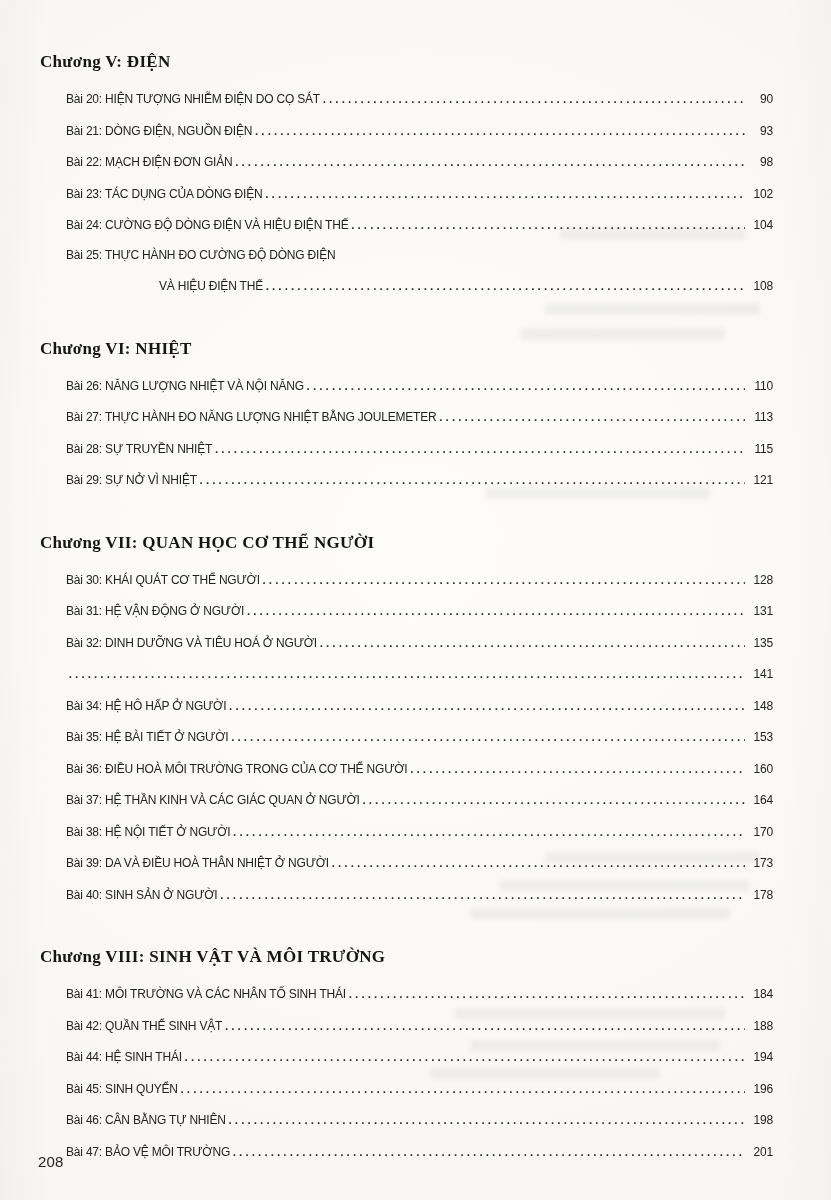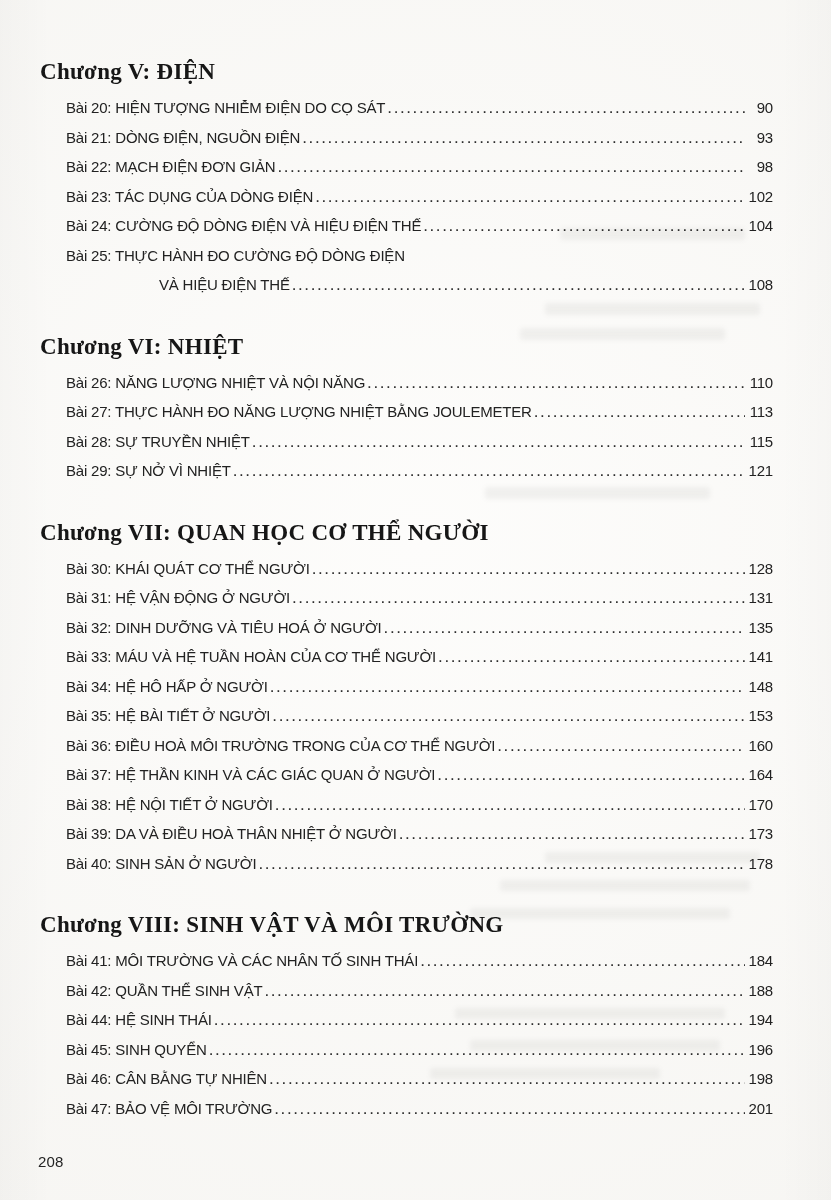--- a/index.html
+++ b/index.html
@@ -30,34 +30,34 @@
     box-sizing: border-box;
     z-index: 2;
   }
 
   .chapter { margin-top: 33px; }
   .chapter:first-child { margin-top: 0; }
 
   .chapter-title {
     font-family: "Liberation Serif", serif;
     font-weight: 700;
-    font-size: 23px;
+    font-size: 17px;
     line-height: 28px;
     letter-spacing: 0.3px;
     color: #161616;
-    margin: 14px 0 7px 0;
+    margin: 4px 0 7px 0;
   }
 
   .entries { margin-left: 26px; }
 
   .row {
     display: flex;
     align-items: baseline;
     line-height: 29.5px;
-    font-size: 15px;
+    font-size: 12px;
     letter-spacing: -0.2px;
     color: #222;
     white-space: nowrap;
   }
   .row .label { flex: 0 0 auto; }
   .label.cont-indent { margin-left: 93px; }
 
   .dots {
     flex: 1 1 auto;
     overflow: hidden;
@@ -199,21 +199,20 @@
             <span class="label">Bài 31: HỆ VẬN ĐỘNG Ở NGƯỜI</span>
             <span class="dots"></span>
             <span class="pagenum">131</span>
           </div>
           <div class="row">
             <span class="label">Bài 32: DINH DƯỠNG VÀ TIÊU HOÁ Ở NGƯỜI</span>
             <span class="dots"></span>
             <span class="pagenum">135</span>
           </div>
           <div class="row">
-            <span class="label">Bài 33: MÁU VÀ HỆ TUẦN HOÀN CỦA CƠ THỂ NGƯỜI</span>
             <span class="dots"></span>
             <span class="pagenum">141</span>
           </div>
           <div class="row">
             <span class="label">Bài 34: HỆ HÔ HẤP Ở NGƯỜI</span>
             <span class="dots"></span>
             <span class="pagenum">148</span>
           </div>
           <div class="row">
             <span class="label">Bài 35: HỆ BÀI TIẾT Ở NGƯỜI</span>

